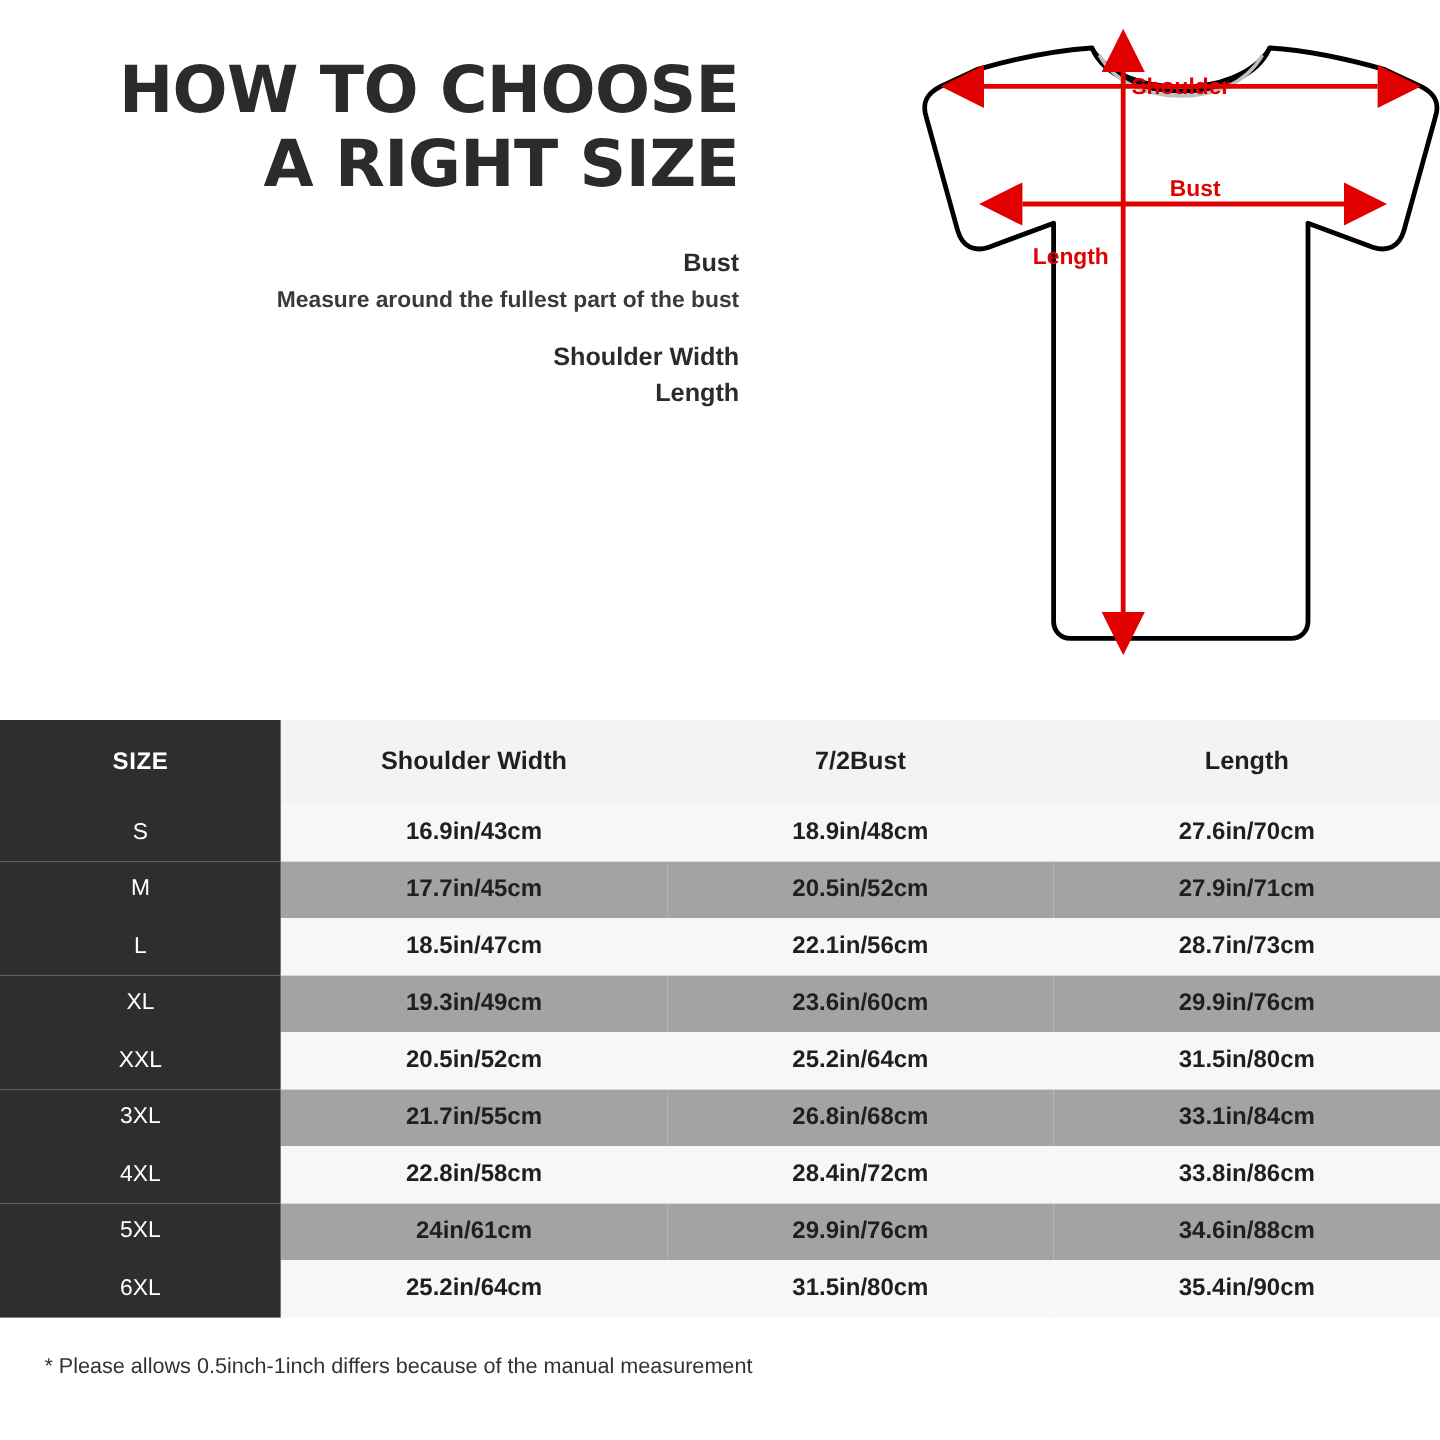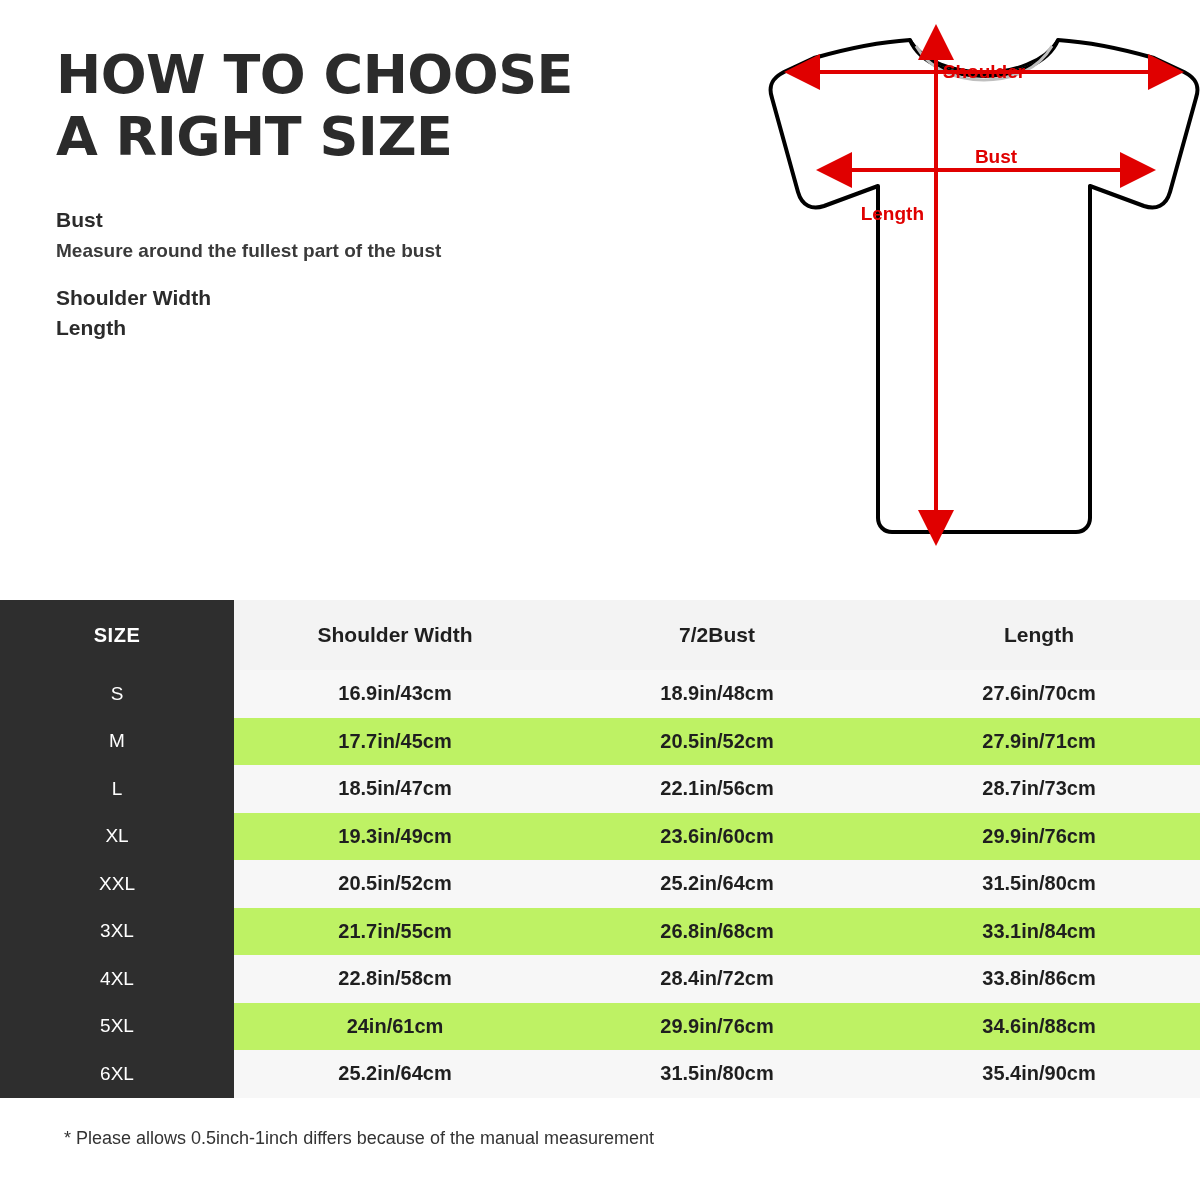--- a/index.html
+++ b/index.html
@@ -14,20 +14,21 @@
     color: #222222;
     position: relative;
     overflow: hidden;
   }
 
   
   .top {
     position: relative;
     height: 600px;
     width: 1072px;
+    text-align: right;
   }
 
   .info-col {
     position: absolute;
     left: 56px;
     top: 44px;
     width: 560px;
   }
 
   .headline {
@@ -111,26 +112,26 @@
     height: 70px;
   }
   .data-cell {
     background: #f7f7f7;
     color: #1f1f1f;
     text-align: center;
     font-size: 20px;
     height: 47.5px;
     font-weight: 700;
   }
-  .data-cell.alt { background: #bef264; }
+  .data-cell.alt { background: #a3a3a3; }
 
   .footnote {
     position: absolute;
     top: 1128px;
-    left: 64px;
+    left: 37px;
     font-size: 18px;
     color: #333333;
   }
 </style>
 </head>
 <body>
 
 <div class="top">
 
   <div class="info-col">

